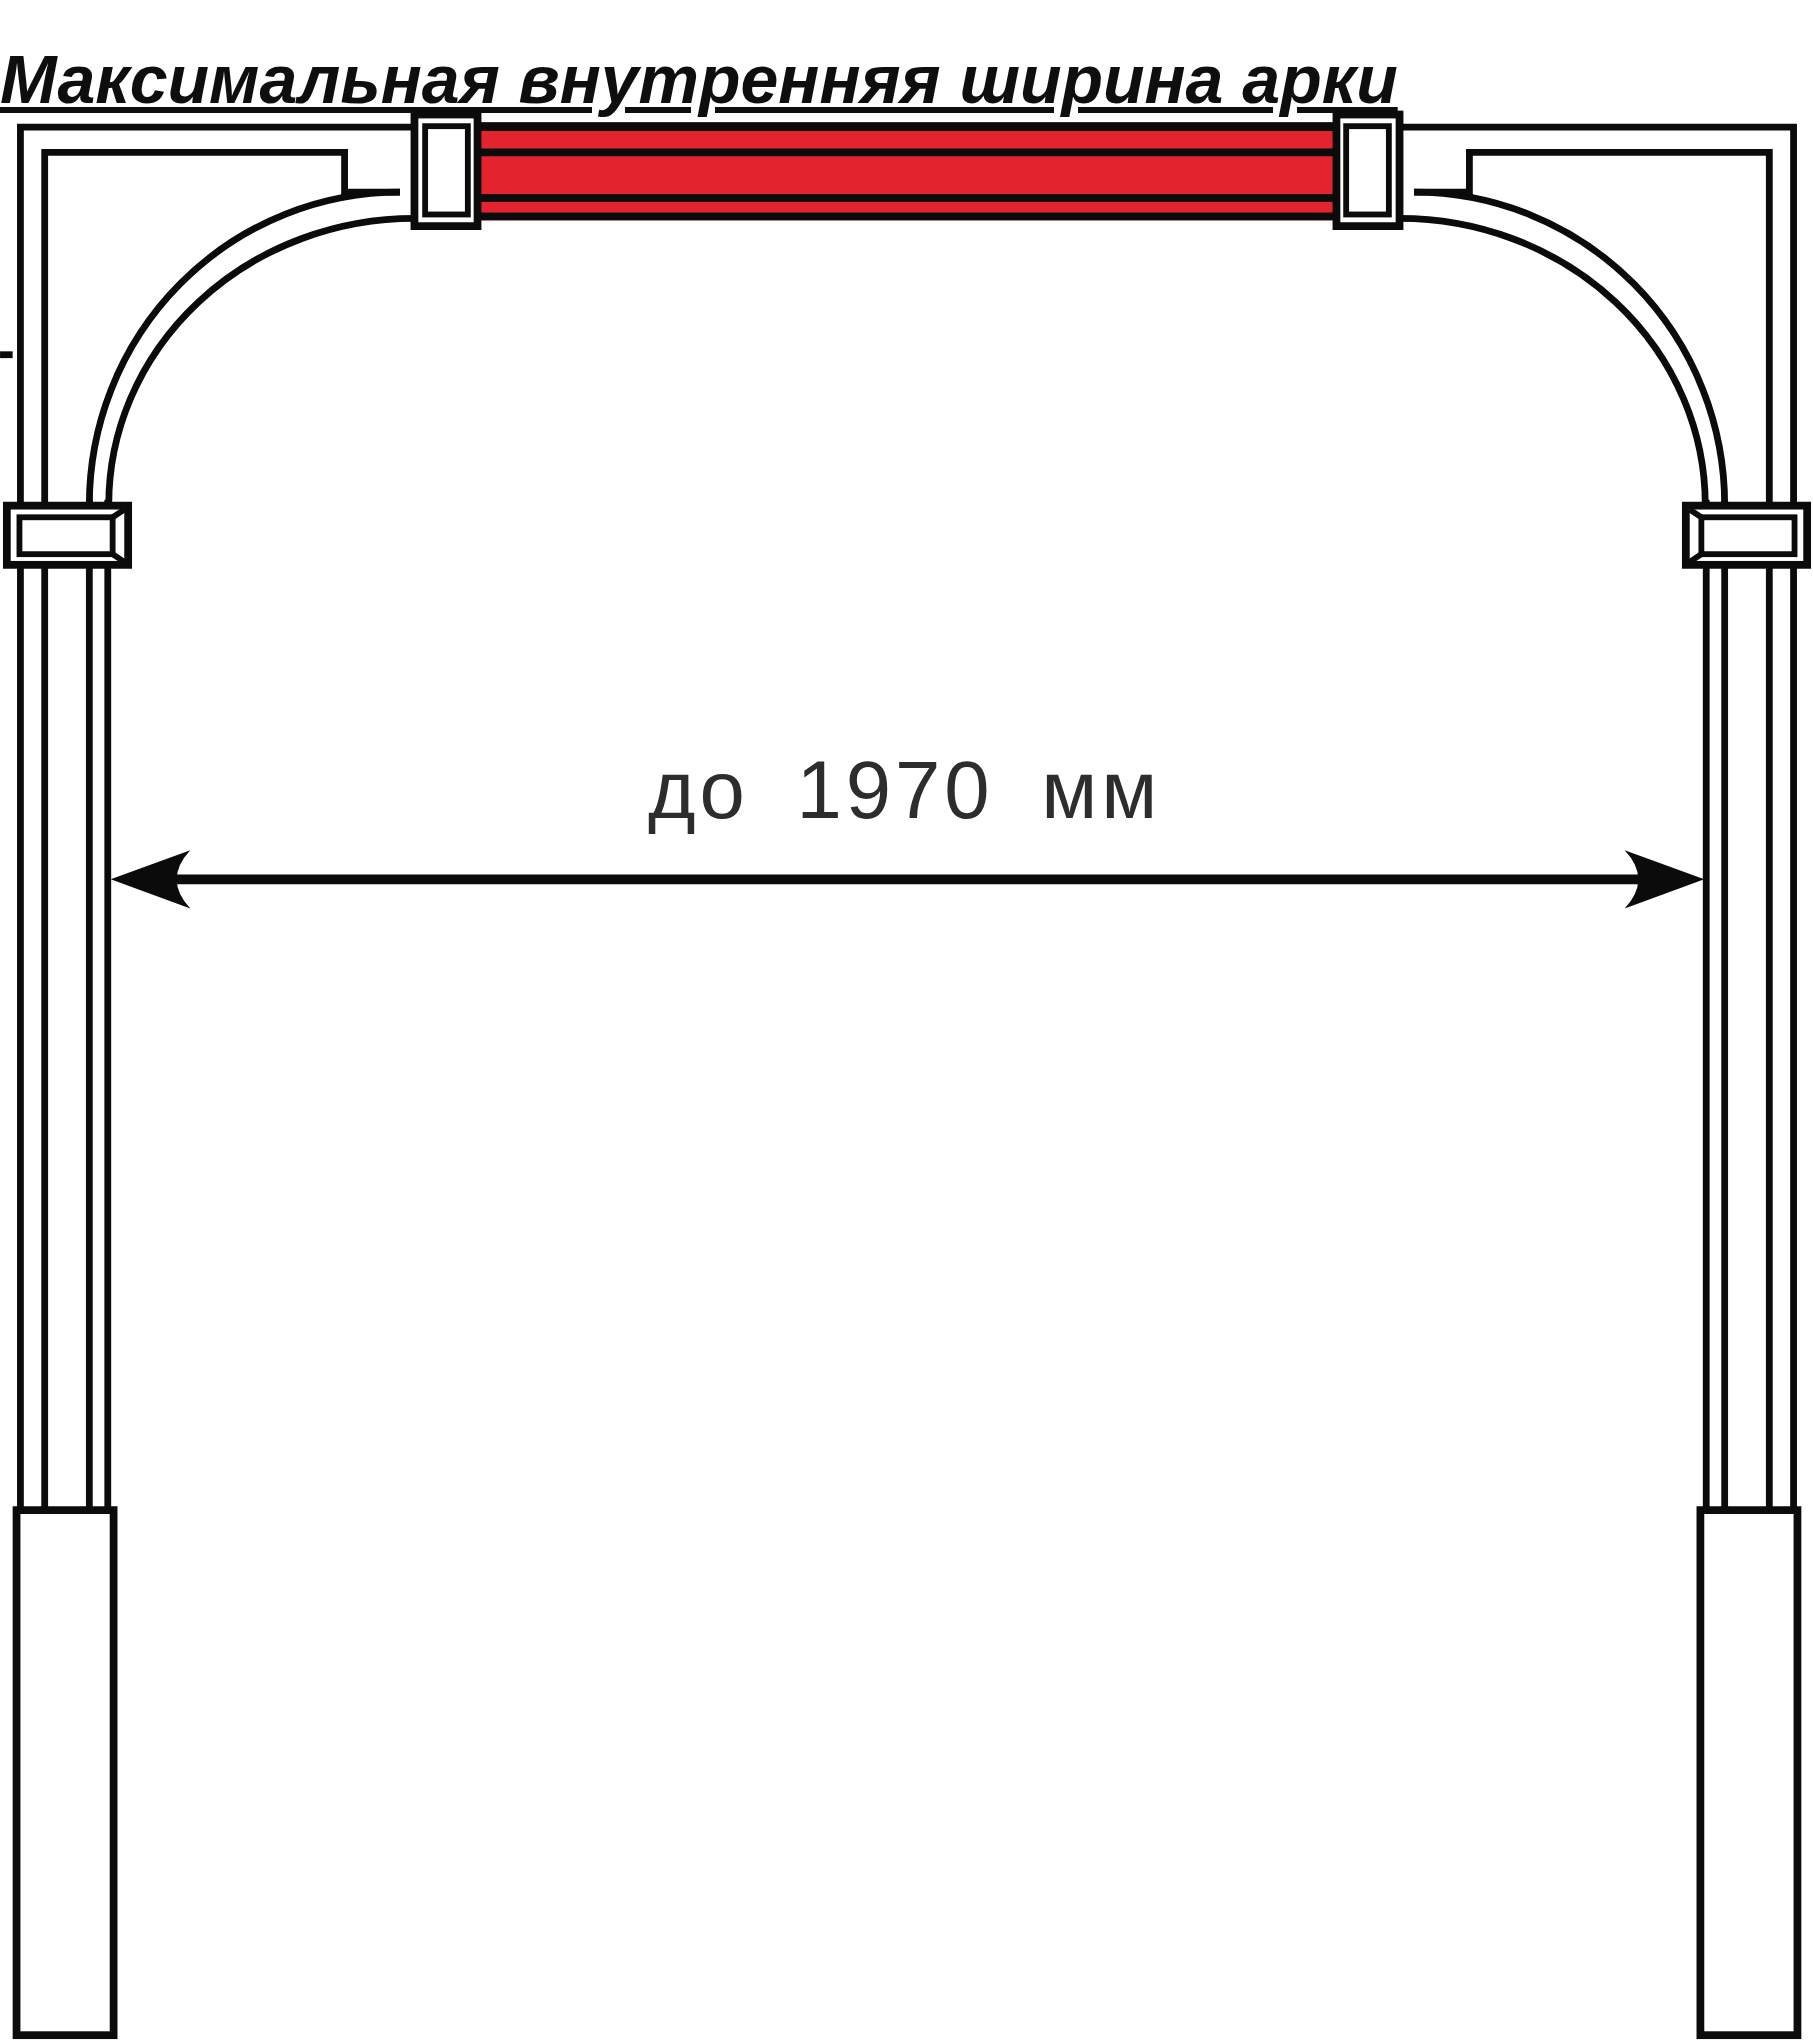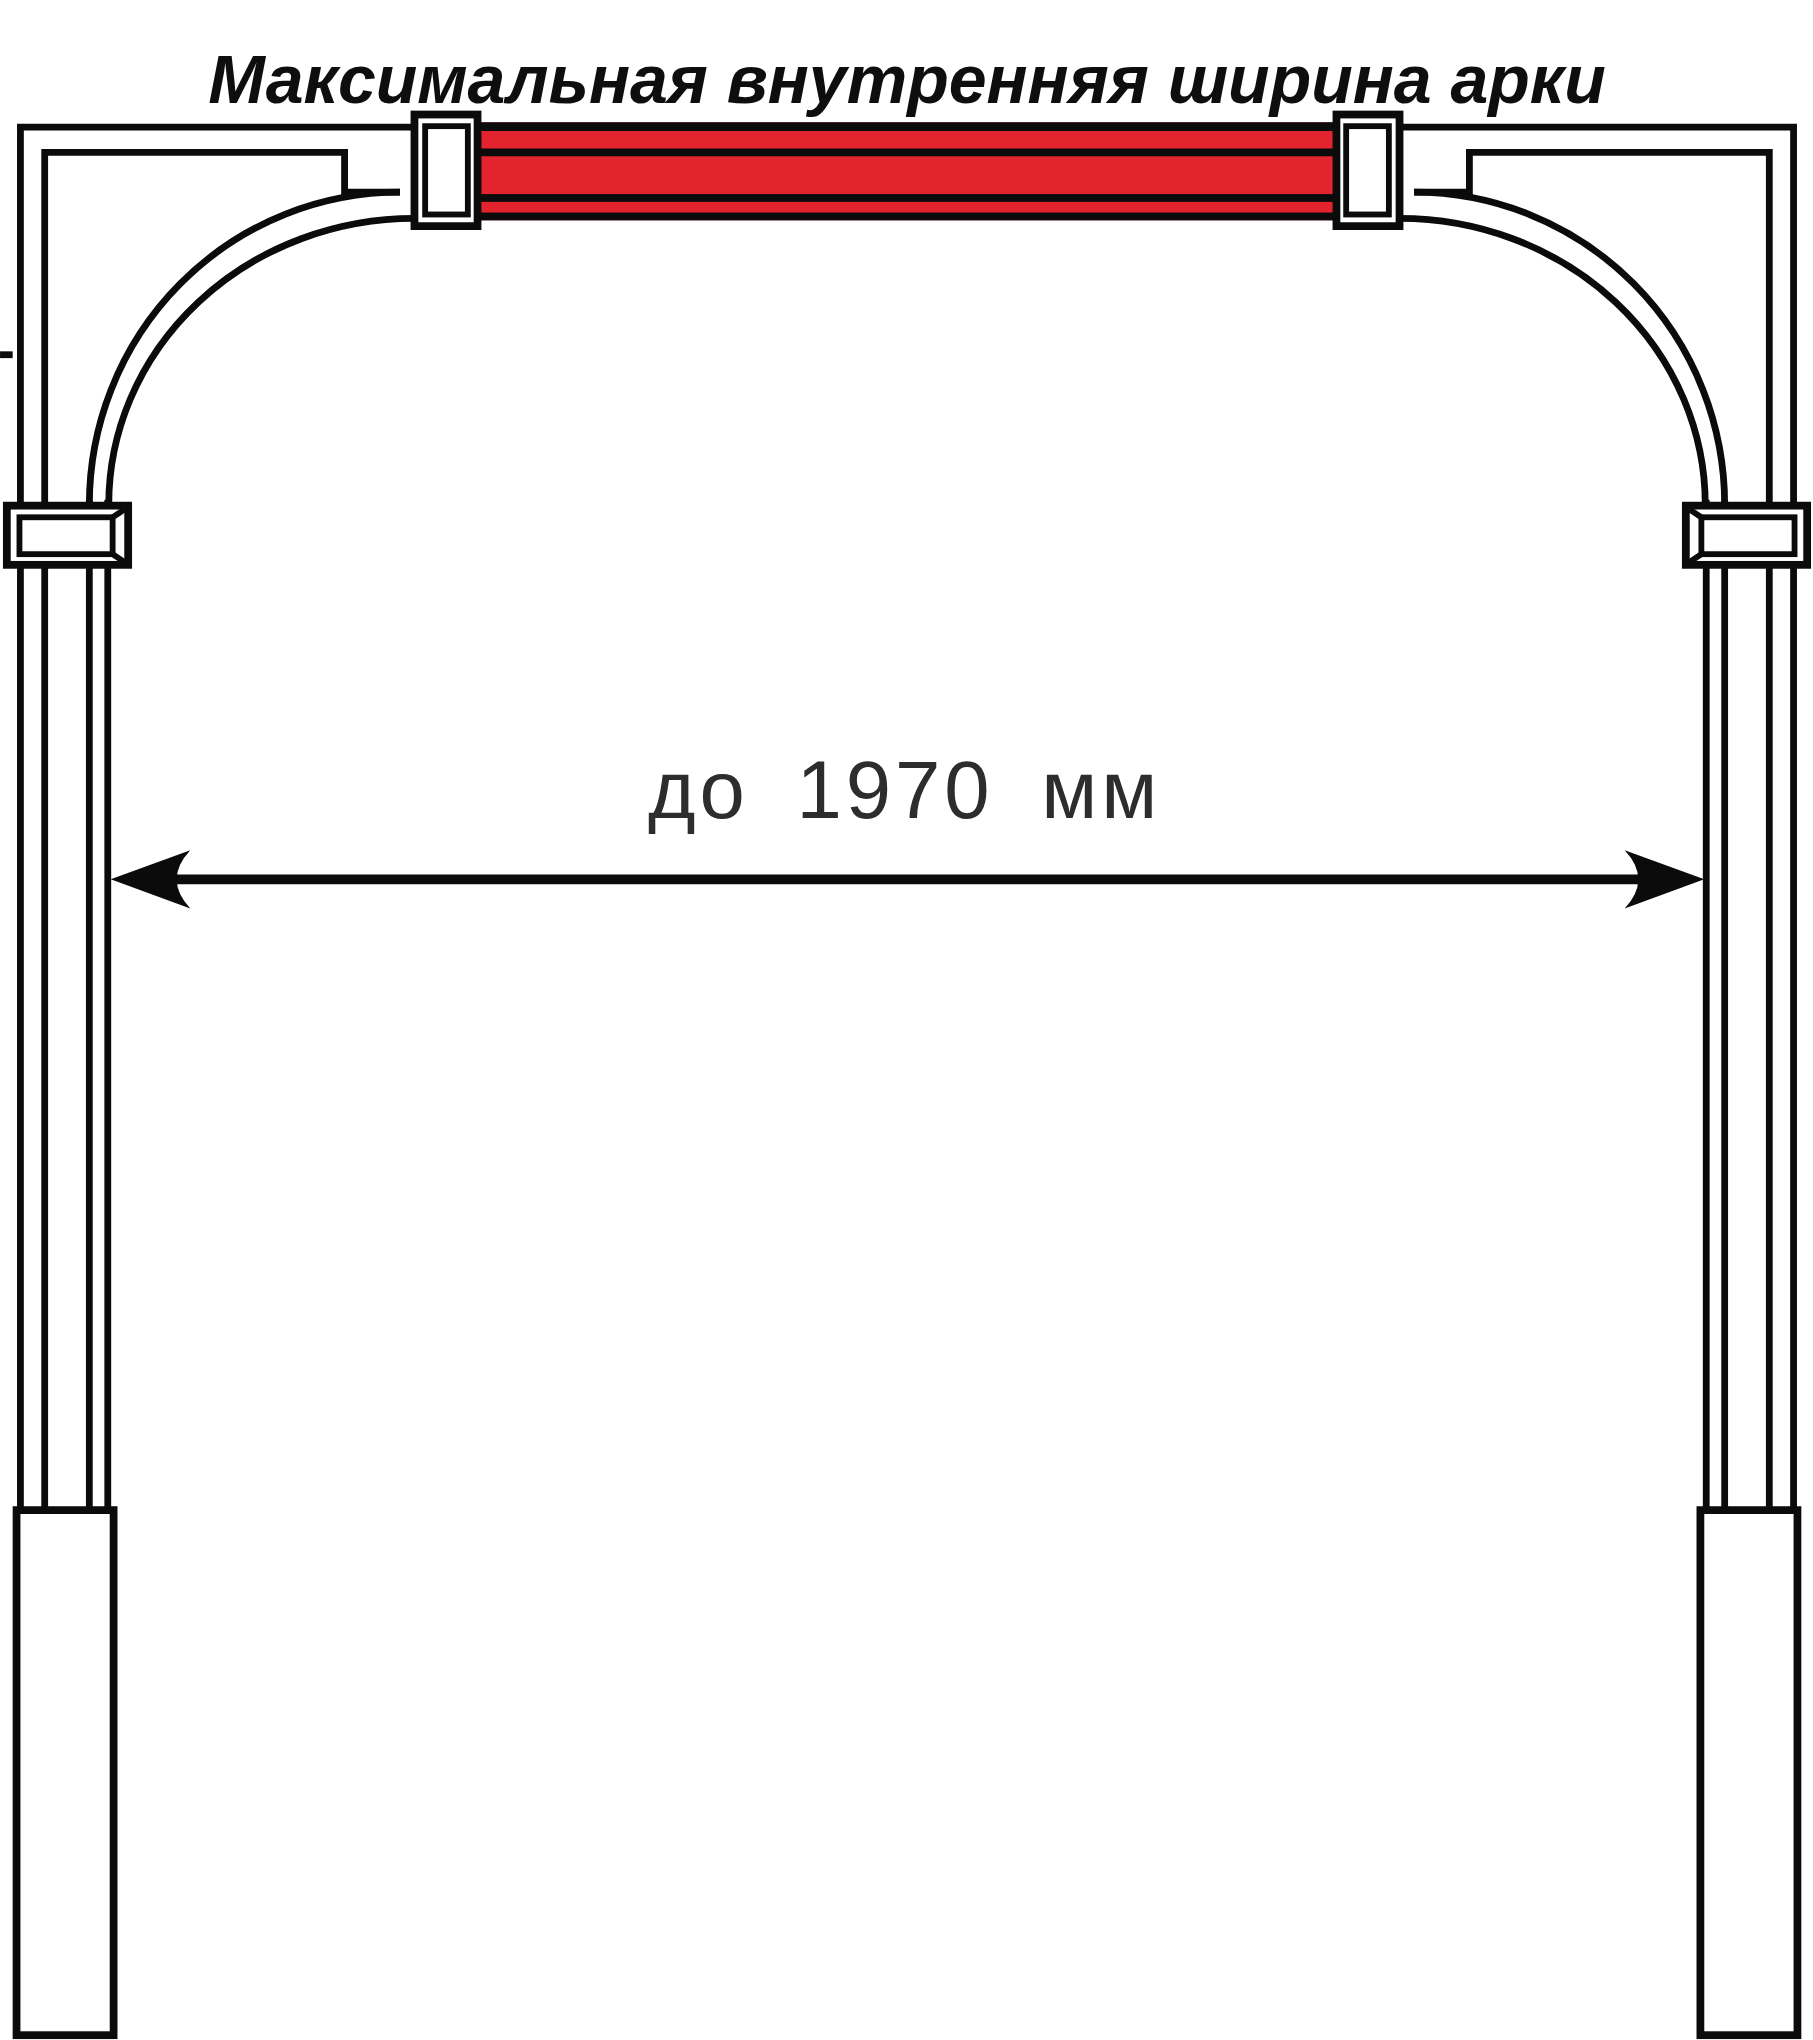--- a/index.html
+++ b/index.html
@@ -12,28 +12,29 @@
   #stage{
     position:relative;
     width:1814px;height:2041px;
     background:var(--bg);
     overflow:hidden;
     font-family:"Liberation Sans",sans-serif;
   }
   #title{
     position:absolute;
     top:-5.8px;left:0;right:0;
-    text-align:center;
+    text-align:left;
     font-family:"Liberation Sans",sans-serif;
     font-style:italic;
     font-weight:700;
     font-size:68px;
     letter-spacing:0px;
     color:#0e0e0e;
     white-space:nowrap;
+    text-decoration:underline;
   }
   svg{position:absolute;left:0;top:0;}
   .ln{stroke:var(--line);fill:none;}
   .sw6{stroke-width:6;}
   .sw7{stroke-width:7;}
   .sw8{stroke-width:8;}
   .sw10{stroke-width:10;}
   .whitebox{fill:#ffffff;stroke:var(--line);}
   .redfill{fill:var(--red);stroke:none;}
   .blackfill{fill:var(--line);stroke:none;}

